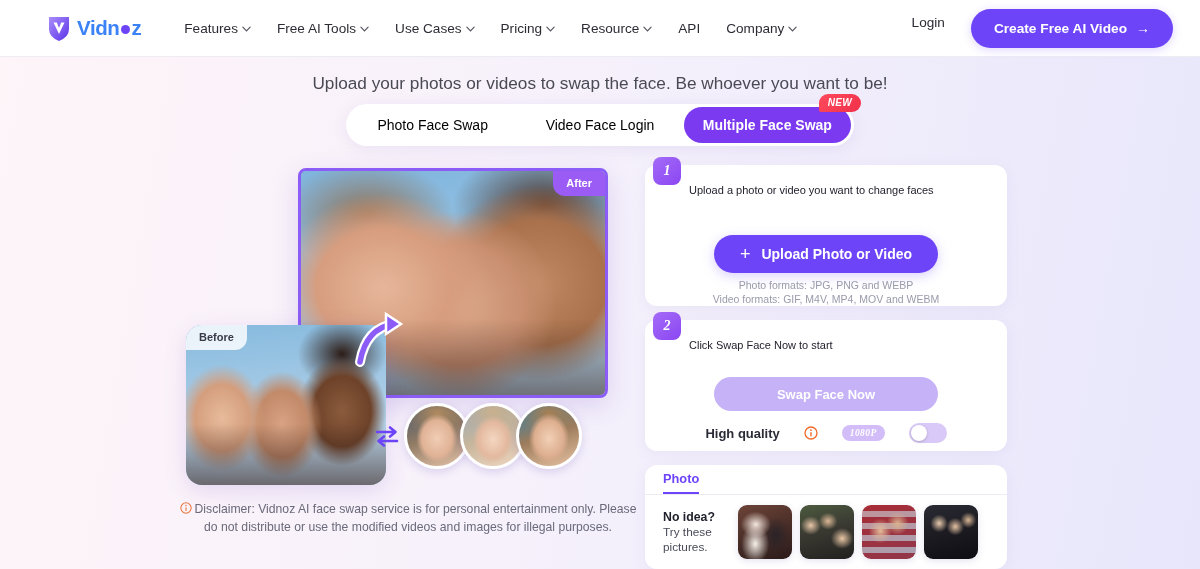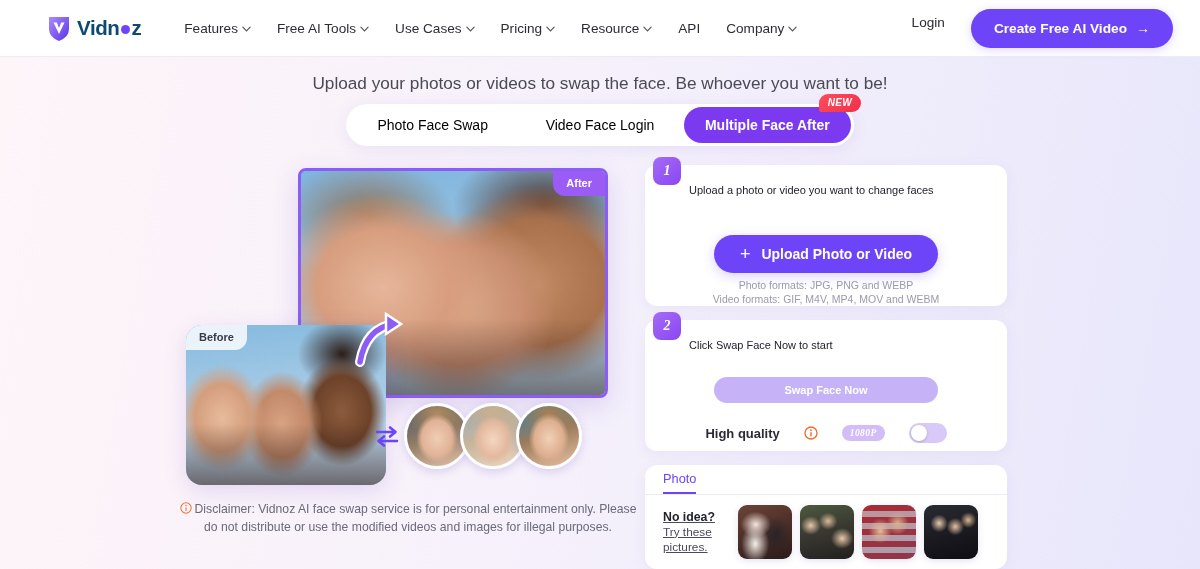--- a/index.html
+++ b/index.html
@@ -29,21 +29,21 @@
   }
   .logo-wrap {
     display: flex; align-items: center;
     margin-left: 46px;
     gap: 5px;
     cursor: pointer;
   }
   .logo-mark { width: 26px; height: 27px; display: block; }
   .logo-text {
     font-size: 20.5px; font-weight: 700;
-    color: #0c4a6e; letter-spacing: -0.4px;
+    color: #3b82f6; letter-spacing: -0.4px;
     display: flex; align-items: baseline;
   }
   .logo-text .o-dot {
     display: inline-block;
     width: 9px; height: 9px;
     border-radius: 50%;
     background: #6D44F7;
     margin: 0 1.5px;
     position: relative; top: -1px;
   }
@@ -323,25 +323,25 @@
     left: 0; right: 0; top: 113px;
     text-align: center;
     font-size: 10.5px;
     color: #9a9aab;
     line-height: 14px;
   }
   .swap-btn {
     position: absolute;
     left: 50%; transform: translateX(-50%);
     top: 57px;
-    width: 224px; height: 26px;
+    width: 224px; height: 34px;
     background: #C6B2F7;
     color: #ffffff;
     border: none; border-radius: 19px;
-    font-size: 11px; font-weight: 700;
+    font-size: 13px; font-weight: 700;
     display: flex; align-items: center; justify-content: center;
     cursor: pointer;
     font-family: "Liberation Sans", sans-serif;
   }
   .quality-row {
     position: absolute;
     left: 0; right: 0; top: 103px;
     display: flex; align-items: center; justify-content: center;
     gap: 24px;
   }
@@ -381,37 +381,36 @@
     overflow: hidden;
     position: relative;
   }
   .ex-tabs {
     height: 30px;
     display: flex; align-items: flex-end;
     padding-left: 18px;
     border-bottom: 1px solid #ececf2;
   }
   .ex-tab {
-    font-size: 12.8px; font-weight: 400;
+    font-size: 12.8px; font-weight: 700;
     color: #6D44F7;
     padding-bottom: 6px;
     border-bottom: 2px solid #6D44F7;
     cursor: pointer;
   }
   .ex-body {
     display: flex; align-items: center;
     padding: 10px 0 0 18px;
     gap: 13px;
   }
   .ex-text {
     font-size: 11.8px;
     color: #4a4a5a;
     line-height: 15px;
     width: 62px;
-    text-decoration: underline;
   }
   .ex-text b { color: #22222e; font-size: 12.3px; }
   .ex-thumbs { display: flex; gap: 8px; }
   .ex-thumb {
     width: 54px; height: 54px;
     border-radius: 9px;
     overflow: hidden;
     cursor: pointer;
     box-shadow: 0 2px 7px rgba(90,70,150,0.15);
     position: relative;
@@ -516,21 +515,21 @@
   <div class="subhead">Upload your photos or videos to swap the face. Be whoever you want to be!</div>
 
   <div class="tabs-wrap">
     <div class="tab">
       <span>Photo Face Swap</span>
     </div>
     <div class="tab">
       <span>Video Face Login</span>
     </div>
     <div class="tab active">
-      <span>Multiple Face After</span>
+      <span>Multiple Face Swap</span>
       <span class="badge-new">NEW</span>
     </div>
   </div>
 
   <div class="preview">
 
     <div class="after-card">
       <div class="photo-bg"></div>
       <div class="corner-label label-after">After</div>
     </div>

